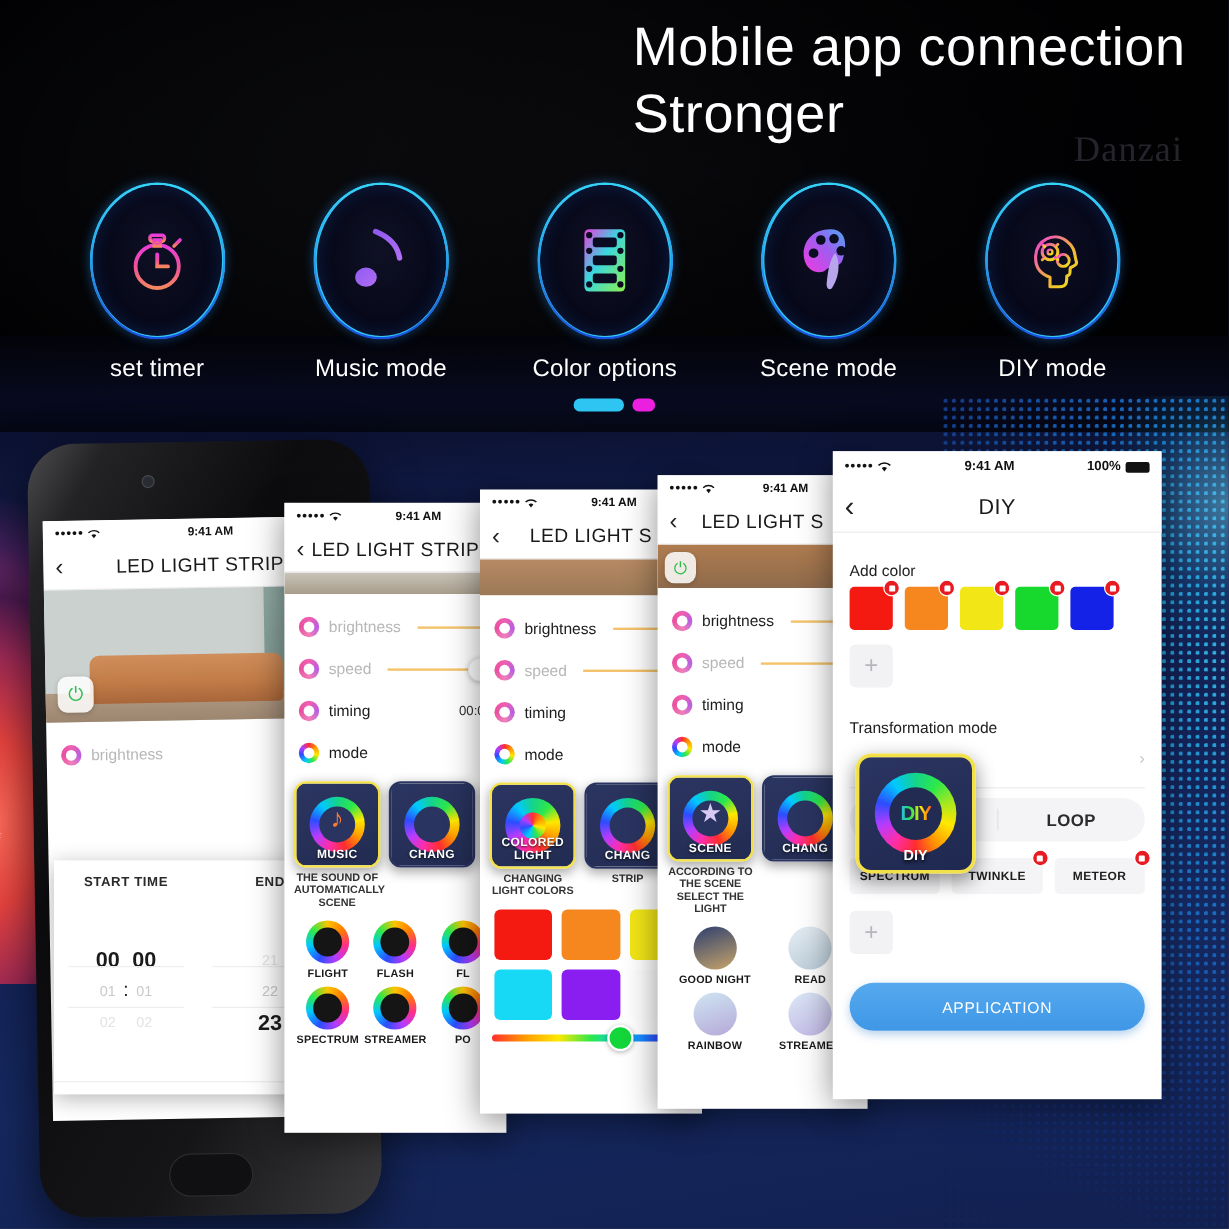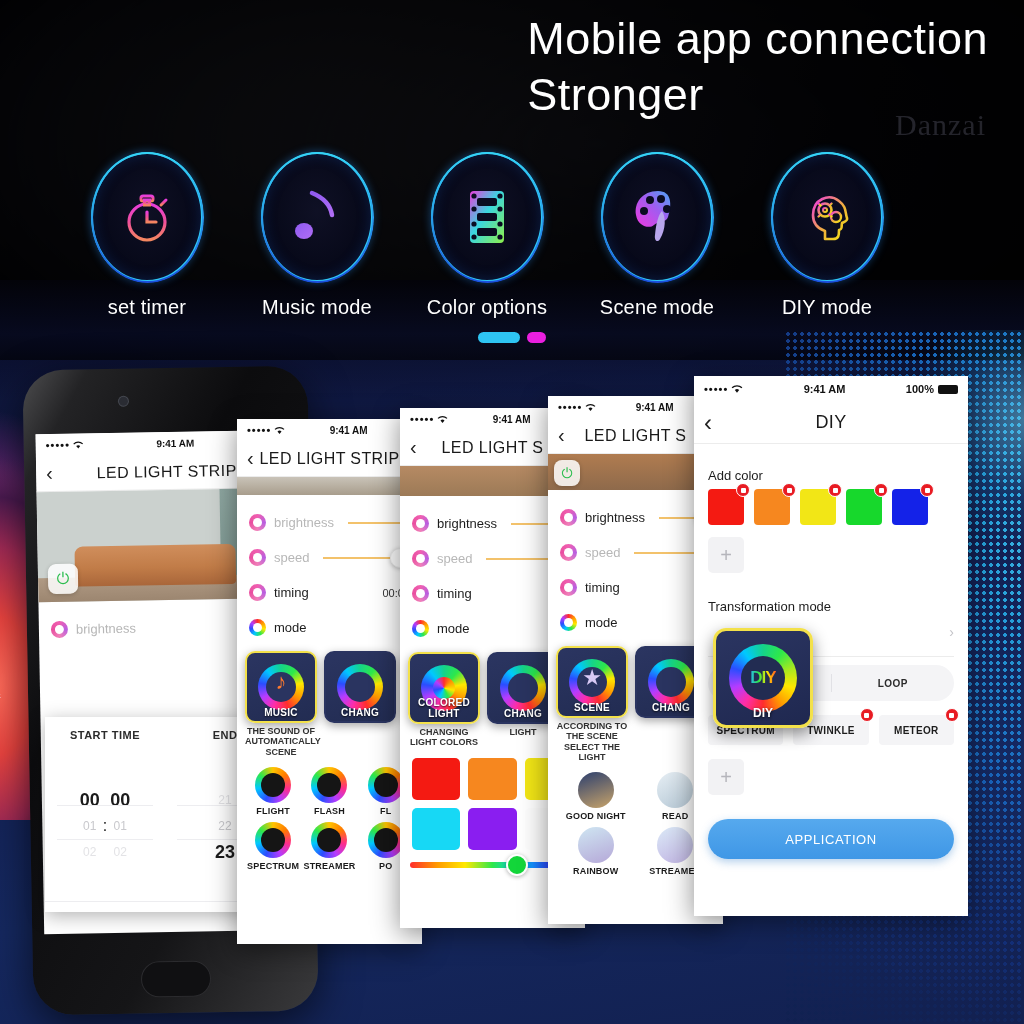--- a/index.html
+++ b/index.html
@@ -73,22 +73,22 @@
   .headline .l2 { font-size: 45px; letter-spacing: .5px; display:block; margin-top: 11px; }
   .watermark {
     position: absolute; right: 38px; top: 108px;
     font-size: 30px; font-weight: normal; letter-spacing: 1px;
     color: rgba(120,120,140,.30);
     font-family: "Liberation Serif", serif;
   }
 
   
   .features {
-    position: absolute; left: 62px; top: 152px; width: 916px; height: 170px;
-    display: flex; justify-content: flex-start; align-items: flex-start;
+    position: absolute; left: 46px; top: 152px; width: 916px; height: 170px;
+    display: flex; justify-content: space-between; align-items: flex-start;
   }
   .feature { width: 170px; text-align: center; }
   .ring {
     width: 112px; height: 130px; margin: 0 auto;
     border-radius: 50%;
     border: 2.5px solid #2fc7f5;
     background: radial-gradient(ellipse at 50% 45%, rgba(20,22,55,.6) 0%, rgba(6,8,25,.9) 70%);
     display: flex; align-items: center; justify-content: center;
     box-shadow: 0 0 10px rgba(40,150,255,.45), inset 0 0 14px rgba(30,100,220,.25);
     position: relative;
@@ -299,21 +299,21 @@
   .row-arrow {
     display:flex; align-items:center; justify-content:space-between;
     padding: 4px 14px 8px 14px; font-size: 13px; color:#1d1d1d;
   }
   .chev { color:#c4c4c8; font-size:14px; }
   .seg {
     margin: 6px 14px 0 14px; height: 36px; border-radius: 18px; background:#f4f4f6;
     display:flex; align-items:center; overflow:hidden;
   }
   .seg > div {
-    flex:1; text-align:center; font-size: 10px; color:#2b2b2b; font-weight:600; letter-spacing:.4px;
+    flex:1; text-align:center; font-size: 14px; color:#2b2b2b; font-weight:600; letter-spacing:.4px;
   }
   .seg .sep { flex:0 0 1px; height: 18px; background:#e1e1e5; }
   .tag-row { display:flex; gap: 10px; padding: 14px 14px 0 14px; }
   .tag {
     flex:1; height: 30px; border-radius:4px; background:#f4f4f6;
     display:flex; align-items:center; justify-content:center;
     font-size: 10px; font-weight:700; color:#1d1d1d; letter-spacing:.3px; position:relative;
   }
   .tag .del {
     position:absolute; right:-5px; top:-7px; width:14px; height:14px; border-radius:50%;
@@ -744,21 +744,21 @@
           <div class="tile-ring inner-wheel"></div>
           <div class="tile-caption">COLORED LIGHT</div>
         </div>
         <div class="mode-sub">CHANGING LIGHT COLORS</div>
       </div>
       <div class="mode-card">
         <div class="card-tile plain">
           <div class="tile-ring"></div>
           <div class="tile-caption">CHANG</div>
         </div>
-        <div class="mode-sub">LIGHT</div>
+        <div class="mode-sub">STRIP</div>
       </div>
     </div>
 
     <div class="sw-grid">
       <div class="sw" style="background:#f41a12"></div>
       <div class="sw" style="background:#f6871f"></div>
       <div class="sw" style="background:#f2e616"></div>
       <div class="sw" style="background:#17d8f5"></div>
       <div class="sw" style="background:#8a1ef0"></div>
       <div class="sw" style="background:#fdfdfd"></div>

